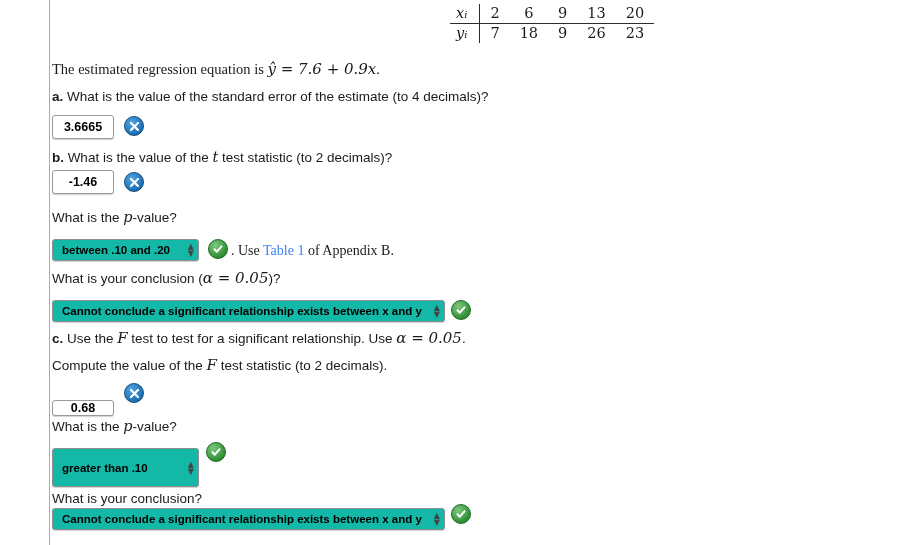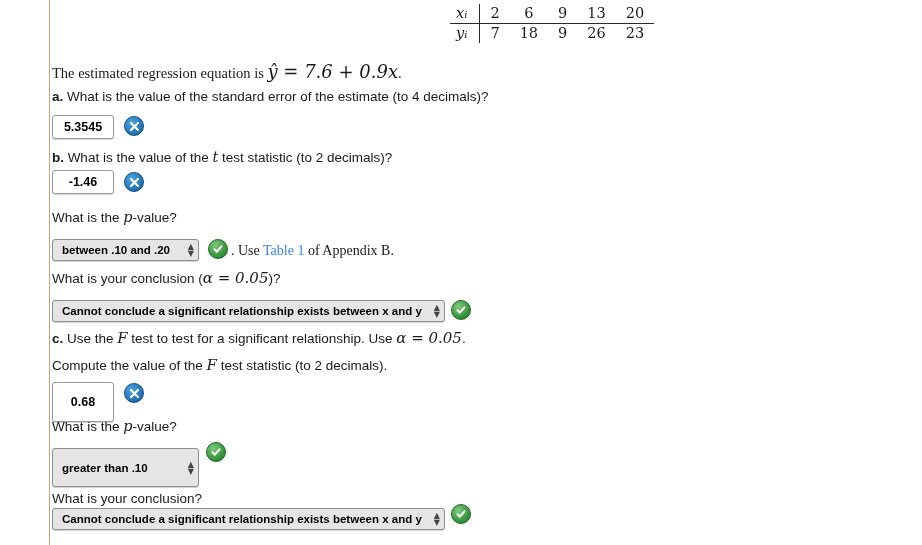--- a/index.html
+++ b/index.html
@@ -63,21 +63,21 @@
     font-size:12.5px;
     color:#000;
     display:flex;
     align-items:center;
     justify-content:center;
     padding:0 6px;
   }
   .selectbox{
     position:absolute;
     box-sizing:border-box;
-    background:#e5e5e5;
+    background:#14b8a6;
     border:1px solid #8f8f8f;
     border-radius:3px;
     box-shadow:0 1px 1px rgba(0,0,0,0.18);
     font-family:"Liberation Sans", sans-serif;
     font-weight:bold;
     font-size:11.5px;
     color:#000;
     display:flex;
     align-items:center;
     padding-left:9px;
@@ -132,28 +132,28 @@
       <td>7</td>
       <td>18</td>
       <td>9</td>
       <td>26</td>
       <td>23</td>
     </tr>
   </tbody>
     </table>
 
   <div class="body-text" style="top:60px;">
-    <span>The estimated regression equation is </span><span class="math" style="font-size:18px;">ŷ = 7.6 + 0.9x</span><span>.</span>
+    <span>The estimated regression equation is </span><span class="math" style="font-size:15px;">ŷ = 7.6 + 0.9x</span><span>.</span>
   </div>
 
   <div class="body-text" style="top:87px;">
     <b>a.</b>
     <span class="sans">What is the value of the standard error of the estimate (to 4 decimals)?</span>
   </div>
-  <div class="ansbox" style="left:2px;top:115px;width:62px;height:24px;">5.3545</div>
+  <div class="ansbox" style="left:2px;top:115px;width:62px;height:24px;">3.6665</div>
   <div class="icon wrong" style="left:74px;top:116px;">
     <svg width="11" height="11" viewBox="0 0 11 11" aria-hidden="true">
       <path d="M2 2 L9 9 M9 2 L2 9" stroke="#ffffff" stroke-width="2.2" stroke-linecap="round" fill="none"></path>
     </svg>
   </div>
 
   <div class="body-text" style="top:148px;">
     <b>b.</b>
     <span class="sans">What is the value of the </span><span class="math">t</span><span class="sans"> test statistic (to 2 decimals)?</span>
   </div>
@@ -200,21 +200,21 @@
   </div>
 
   <div class="body-text" style="top:329px;">
     <b>c.</b>
     <span class="sans">Use the </span><span class="math" style="font-size:15px;">F</span><span class="sans"> test to test for a significant relationship. Use </span><span class="math" style="font-size:15px;">α = 0.05</span><span class="sans">.</span>
   </div>
 
   <div class="body-text" style="top:356px;">
     <span class="sans">Compute the value of the </span><span class="math" style="font-size:15px;">F</span><span class="sans"> test statistic (to 2 decimals).</span>
   </div>
-  <div class="ansbox" style="left:2px;top:382px;width:62px;height:40px;">0.68</div>
+  <div class="ansbox" style="left:2px;top:400px;width:62px;height:16px;">0.68</div>
   <div class="icon wrong" style="left:74px;top:383px;">
     <svg width="11" height="11" viewBox="0 0 11 11" aria-hidden="true">
       <path d="M2 2 L9 9 M9 2 L2 9" stroke="#ffffff" stroke-width="2.2" stroke-linecap="round" fill="none"></path>
     </svg>
   </div>
 
   <div class="body-text" style="top:417px;">
     <span class="sans">What is the </span><span class="math">p</span><span class="sans">-value?</span>
   </div>
   <div class="selectbox" style="left:2px;top:448px;width:147px;height:39px;">

